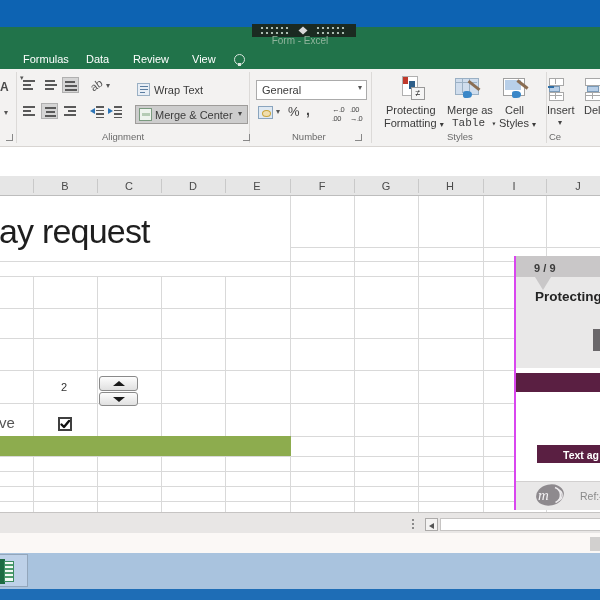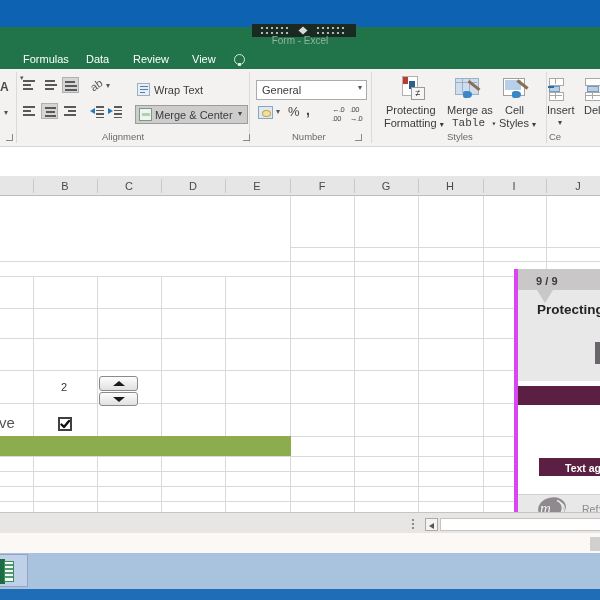--- a/index.html
+++ b/index.html
@@ -20,21 +20,21 @@
 
 #fbar{left:0;top:147px;width:600px;height:29px;background:#fff;border-bottom:1px solid #d0cecd;box-sizing:border-box;}
 #colhead{left:0;top:176px;width:600px;height:20px;background:#e6e6e6;border-bottom:1px solid #bdbdbd;box-sizing:border-box;}
 .ch{position:absolute;top:4px;color:#4a4a4a;font-size:11px;width:20px;text-align:center;}
 .chd{position:absolute;top:3px;width:1px;height:14px;background:#c9c9c9;}
 
 #sheet{left:0;top:196px;width:600px;height:316px;background:#fff;overflow:hidden;}
 .vl{position:absolute;width:1px;background:#d9d9d9;}
 .hl{position:absolute;height:1px;background:#d9d9d9;}
 
-#panel{left:514px;top:269px;width:86px;height:254px;background:#e9e8e8;border-left:4px solid #d946ef;box-sizing:border-box;}
+#panel{left:514px;top:256px;width:86px;height:254px;background:#e9e8e8;border-left:2px solid #d946ef;box-sizing:border-box;}
 
 #tabrow{left:0;top:512px;width:600px;height:21px;background:#e8e6e5;border-top:1px solid #c6c4c3;box-sizing:border-box;}
 #statusbar{left:0;top:533px;width:600px;height:20px;background:#fbf8f6;}
 #taskbar{left:0;top:553px;width:600px;height:36px;background:#a9c3de;}
 #bottomblue{left:0;top:589px;width:600px;height:11px;background:#1e6db6;}
 </style></head>
 <body>
 <div id="stage">
 <div class="abs" id="bluetop"></div>
 <div class="abs" id="greenbar"></div>
@@ -255,20 +255,21 @@
 <div class="hl" style="left:0;top:112px;width:600px;"></div>
 <div class="hl" style="left:0;top:142px;width:600px;"></div>
 <div class="hl" style="left:0;top:174px;width:600px;"></div>
 <div class="hl" style="left:0;top:207px;width:600px;"></div>
 <div class="hl" style="left:0;top:240px;width:600px;"></div>
 <div class="hl" style="left:0;top:260px;width:600px;"></div>
 <div class="hl" style="left:0;top:275px;width:600px;"></div>
 <div class="hl" style="left:0;top:290px;width:600px;"></div>
 <div class="hl" style="left:0;top:305px;width:600px;"></div>
 
+<div class="abs" style="left:-1px;top:16px;font-size:34px;color:#1e1e1e;letter-spacing:-0.8px;">ay request</div>
 
 <span class="abs" style="left:61px;top:185px;font-size:11px;color:#333;">2</span>
 <div class="abs" style="left:99px;top:180px;width:39px;height:15px;background:linear-gradient(#fdfdfd,#e0e0e0);border:1px solid #8a8a8a;border-radius:3px;box-sizing:border-box;">
         <div style="position:absolute;left:13px;top:4px;width:0;height:0;border-left:6px solid transparent;border-right:6px solid transparent;border-bottom:5px solid #1a1a1a;"></div>
       </div>
 <div class="abs" style="left:99px;top:196px;width:39px;height:14px;background:linear-gradient(#fdfdfd,#e0e0e0);border:1px solid #8a8a8a;border-radius:3px;box-sizing:border-box;">
         <div style="position:absolute;left:13px;top:4px;width:0;height:0;border-left:6px solid transparent;border-right:6px solid transparent;border-top:5px solid #1a1a1a;"></div>
       </div>
 
 <span class="abs" style="left:-1px;top:218px;font-size:15px;color:#555;">ve</span>

